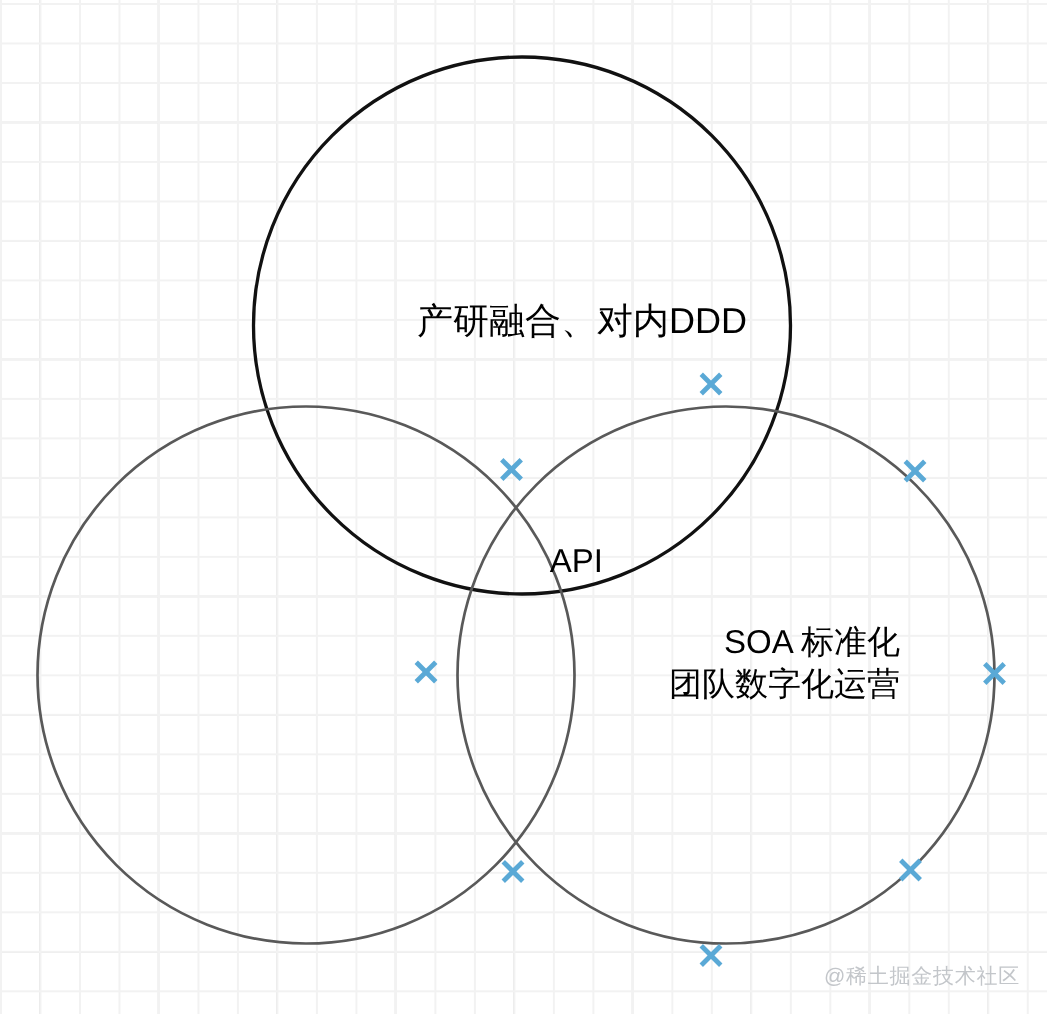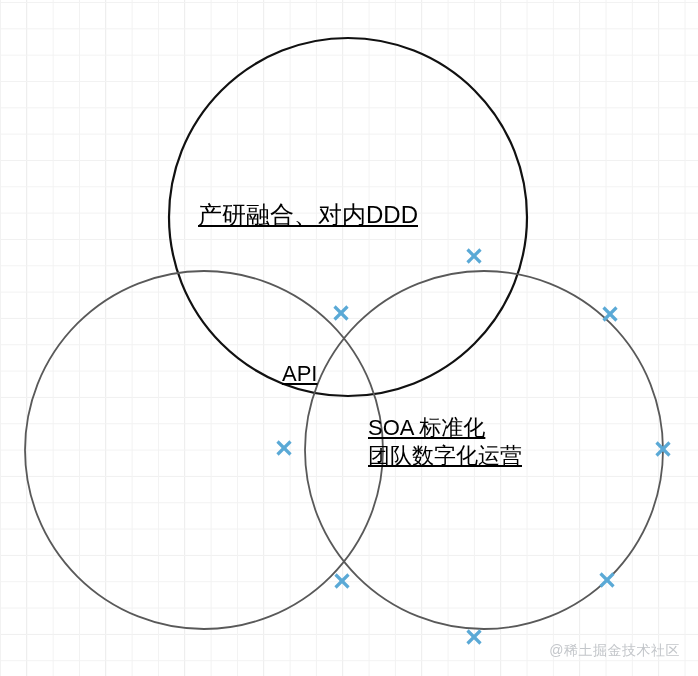--- a/index.html
+++ b/index.html
@@ -31,26 +31,25 @@
   #venn-svg {
     position: absolute;
     left: 0;
     top: 0;
     width: 698px;
     height: 676px;
   }
   .venn-label {
     position: absolute;
     color: #000000;
-    text-align: left;
+    text-align: right;
     line-height: 1.28;
     white-space: pre-line;
     pointer-events: none;
     user-select: none;
-    text-decoration: underline;
   }
   #label-top {
     left: 198px;
     top: 200px;
     width: 300px;
     font-size: 24px;
   }
   #label-left {
     left: 98px;
     top: 400px;

